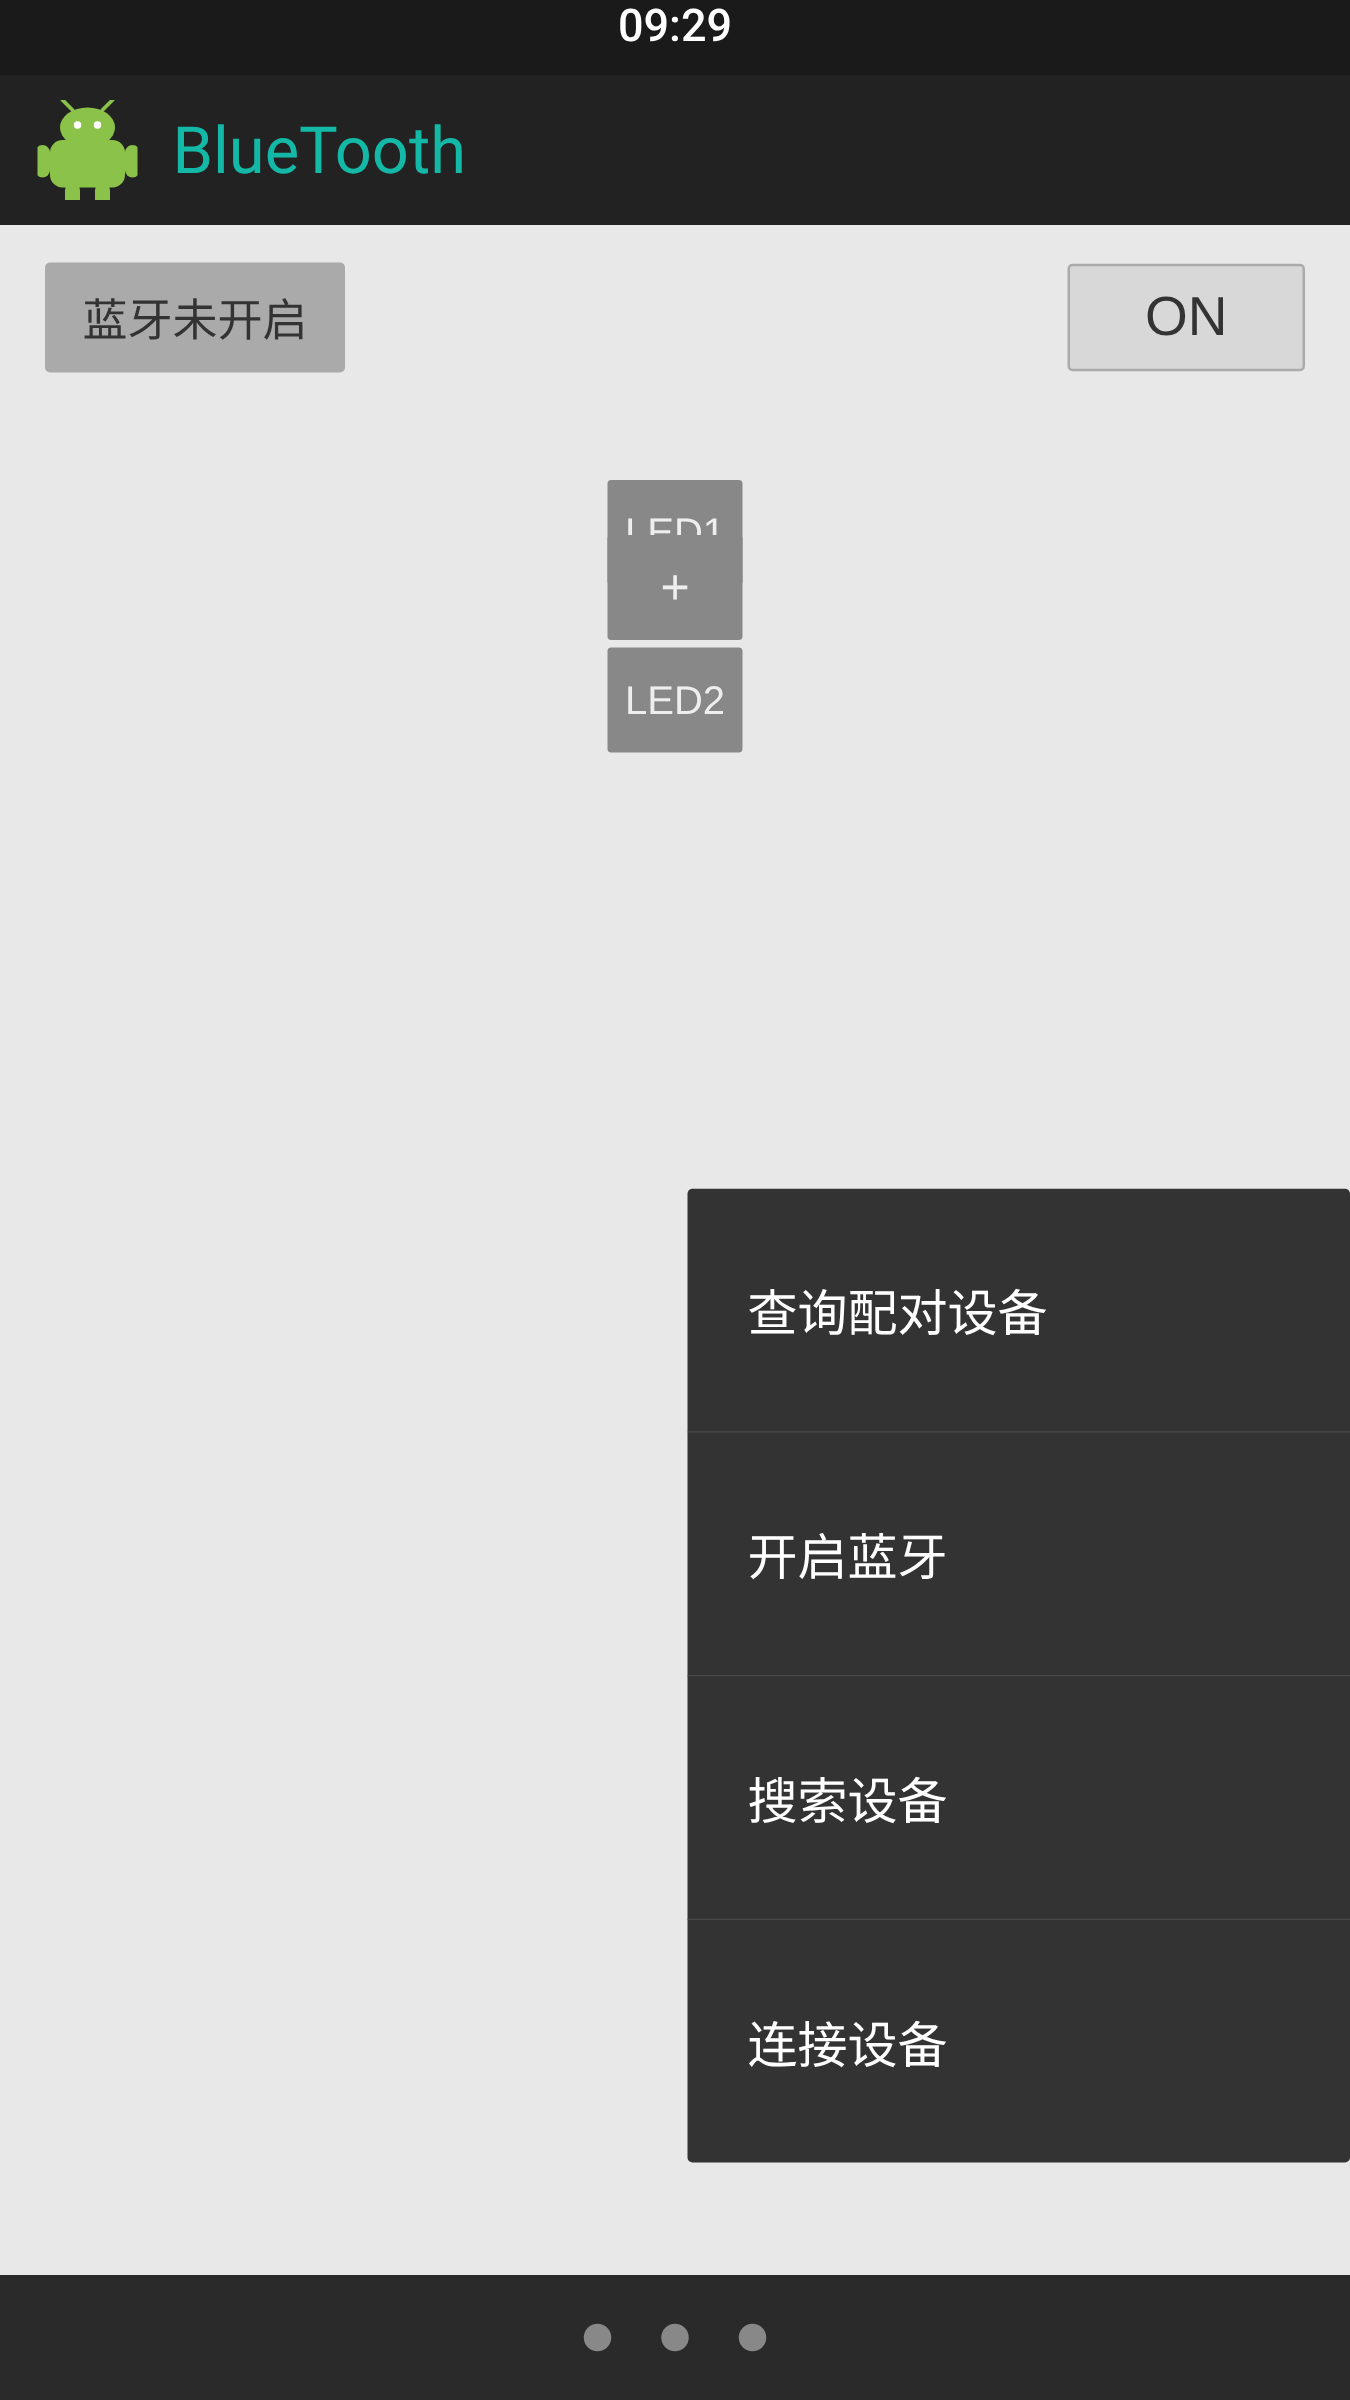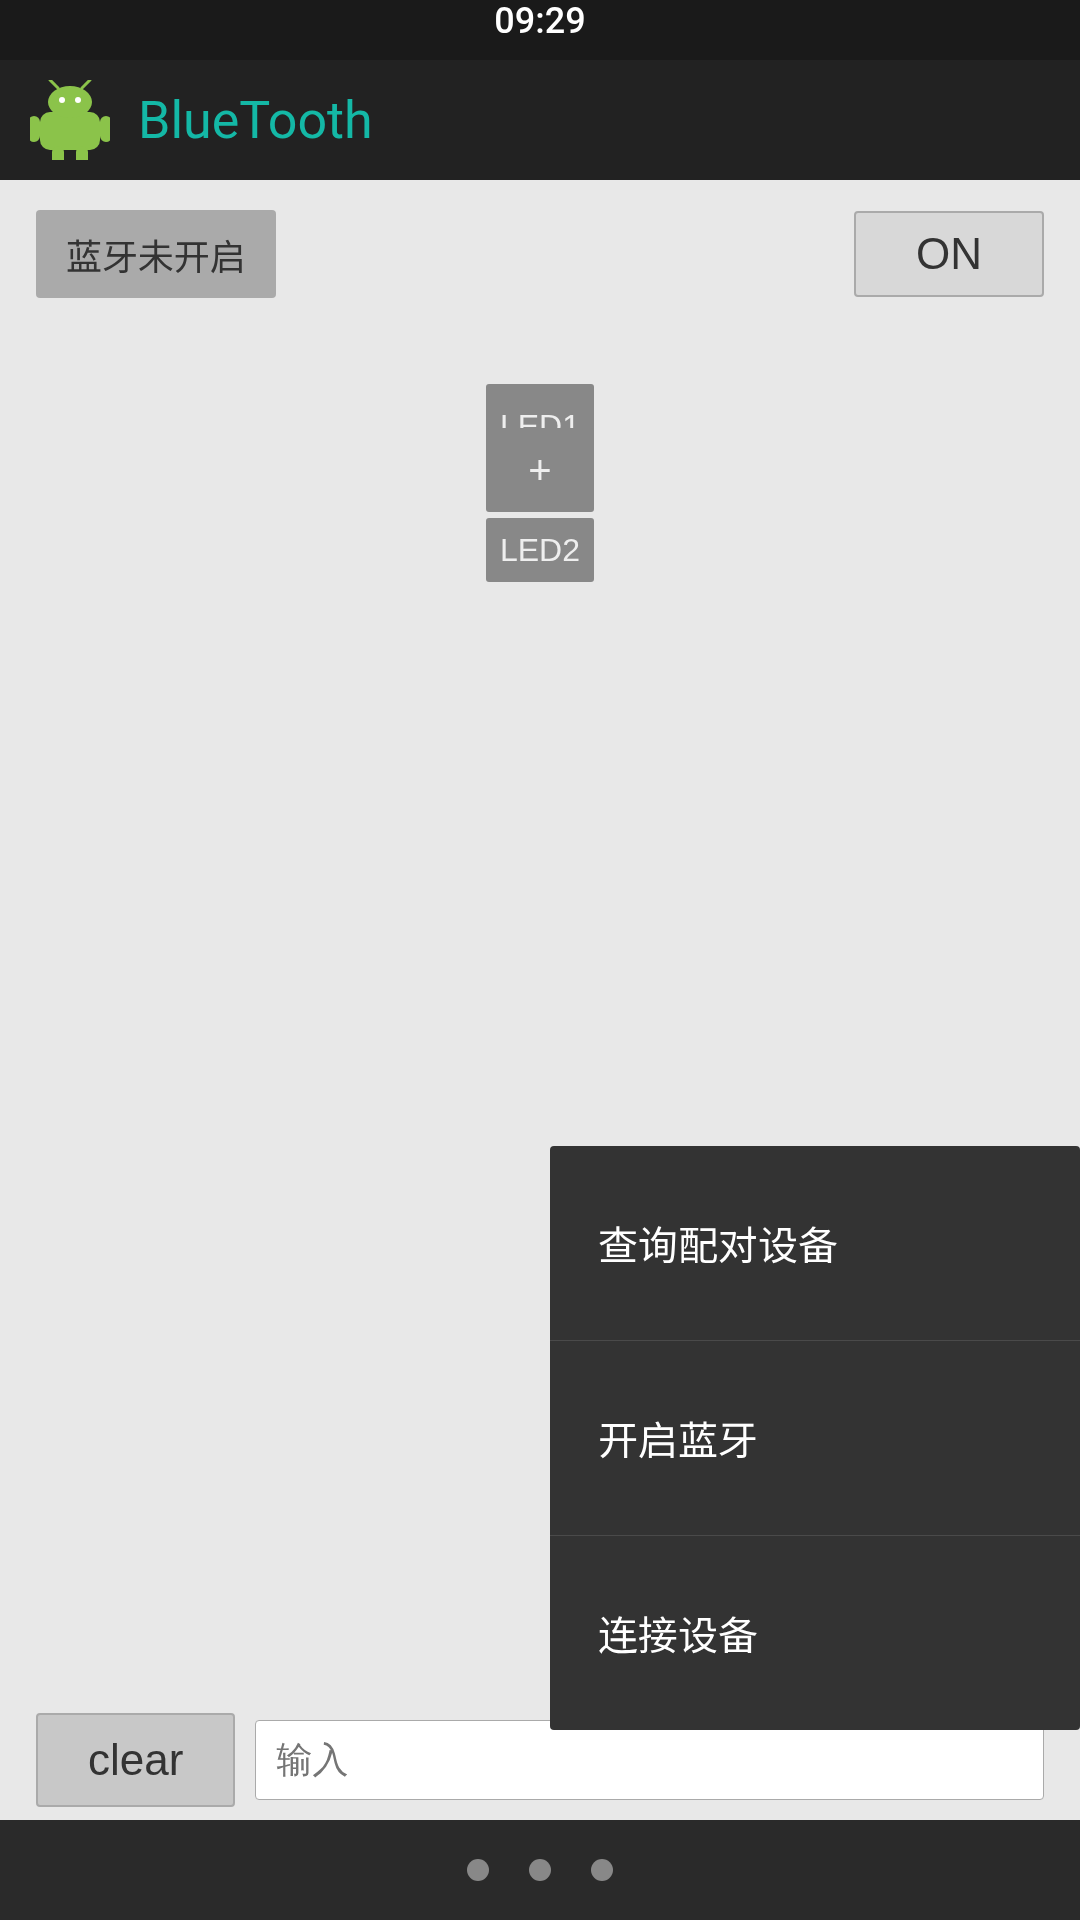--- a/index.html
+++ b/index.html
@@ -138,21 +138,21 @@
       font-size: 40px;
     }
     .led-right {
       width: 108px;
       height: 84px;
       top: 90px;
       left: 222px;
     }
     .led-bottom {
       width: 108px;
-      height: 64px;
+      height: 84px;
       top: 180px;
       left: 111px;
     }
 
     
     .spacer {
       height: 660px;
     }
 
     
@@ -286,28 +286,27 @@
   <div class="spacer"></div>
 
   <div class="dropdown-menu">
     <div class="menu-item">
       <span>查询配对设备</span>
     </div>
     <div class="menu-item">
       <span>开启蓝牙</span>
     </div>
     <div class="menu-item">
+      <span>搜索设备</span>
+    </div>
+    <div class="menu-item">
       <span>连接设备</span>
     </div>
   </div>
 
-  <div class="bottom-bar">
-    <button class="clear-button">clear</button>
-    <input class="input-field" type="text" placeholder="输入" style="">
-  </div>
 
   <div class="nav-bar">
     <div class="nav-dot"></div>
     <div class="nav-dot"></div>
     <div class="nav-dot"></div>
   </div>
 
 </div>
 
 </body></html>

